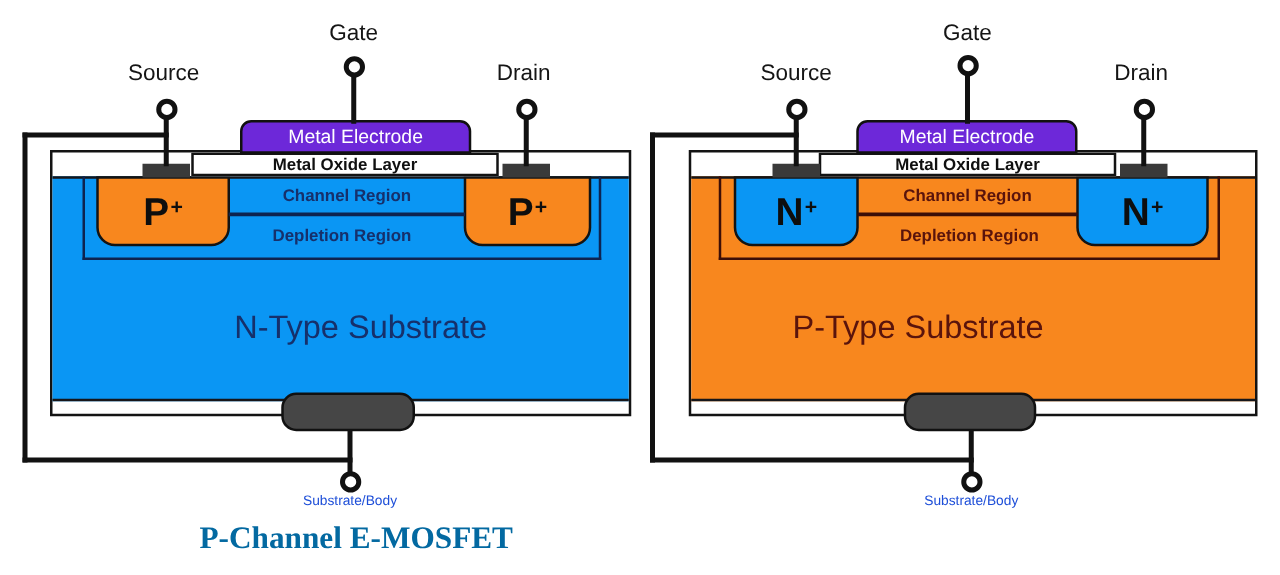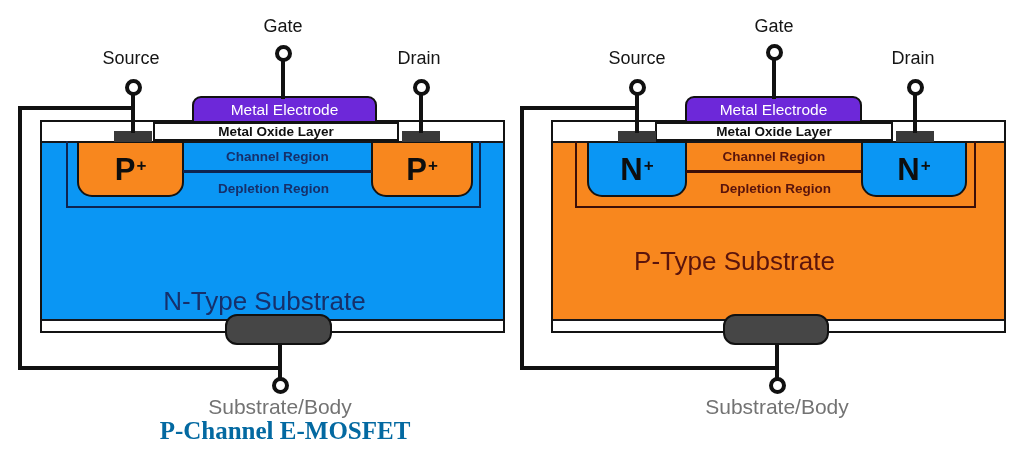--- a/index.html
+++ b/index.html
@@ -28,21 +28,21 @@
   .oxide{position:absolute;background:#fff;border:2.5px solid #131313;box-sizing:border-box;
          display:flex;align-items:center;justify-content:center;font-weight:bold;font-size:13.5px;
          color:#101010;}
   .electrode{position:absolute;background:#6d28d9;border:2px solid #111;border-radius:9px 9px 0 0;
              box-sizing:border-box;display:flex;align-items:center;justify-content:center;
              font-size:15.5px;color:#fff;}
   .pad{position:absolute;height:11px;background:#3a3a3a;}
   .substrate-label{position:absolute;text-align:center;font-size:26px;color:var(--region-text);}
   .body-contact{position:absolute;background:#464646;border:2.5px solid #111;border-radius:12px;
                 box-sizing:border-box;}
-  .body-label{position:absolute;width:200px;text-align:center;font-size:21px;color:#737373;}
+  .body-label{position:absolute;width:200px;text-align:center;font-size:11px;color:#1d4ed8;}
   .caption{position:absolute;width:490px;text-align:center;font-family:"Liberation Serif",serif;
            font-weight:bold;font-size:25px;color:#0369a1;}
 
   
   .d0 .wire-v{left:18px;top:106px;width:4px;height:264px;}
   .d0 .wire-ht{left:18px;top:106px;width:117px;height:4px;}
   .d0 .wire-hb{left:18px;top:366px;width:264px;height:4px;}
   .d0 .gate-label{left:223px;top:16px;}   .d0 .source-label{left:71px;top:48px;}
   .d0 .drain-label{left:359px;top:48px;}
   .d0 .gate-circle{left:275px;top:45px;}  .d0 .source-circle{left:125px;top:79px;}
@@ -56,21 +56,21 @@
   .d0 .dep-outline{left:66px;top:141px;width:415px;height:67px;}
   .d0 .well-source{left:77px;top:141px;width:107px;height:56px;}
   .d0 .well-drain{left:371px;top:141px;width:102px;height:56px;}
   .d0 .channel-line{left:183px;top:170px;width:189px;}
   .d0 .channel-label{left:183px;top:149px;width:189px;}
   .d0 .depletion-label{left:66px;top:181px;width:415px;}
   .d0 .oxide{left:153px;top:122px;width:246px;height:19px;}
   .d0 .electrode{left:192px;top:96px;width:185px;height:27px;}
   .d0 .pad-source{left:114px;top:131px;width:38px;}
   .d0 .pad-drain{left:402px;top:131px;width:38px;}
-  .d0 .substrate-label{left:32px;top:246px;width:465px;margin-top:40px;}
+  .d0 .substrate-label{left:56px;top:246px;width:465px;}
   .d0 .body-contact{left:225px;top:314px;width:107px;height:31px;}
   .d0 .body-label{left:180px;top:395px;}
   .d0 .caption{left:40px;top:417px;}
 
   
   .d1 .wire-v{left:520px;top:106px;width:4px;height:264px;}
   .d1 .wire-ht{left:520px;top:106px;width:119px;height:4px;}
   .d1 .wire-hb{left:520px;top:366px;width:259px;height:4px;}
   .d1 .gate-label{left:714px;top:16px;}   .d1 .source-label{left:577px;top:48px;}
   .d1 .drain-label{left:853px;top:48px;}

